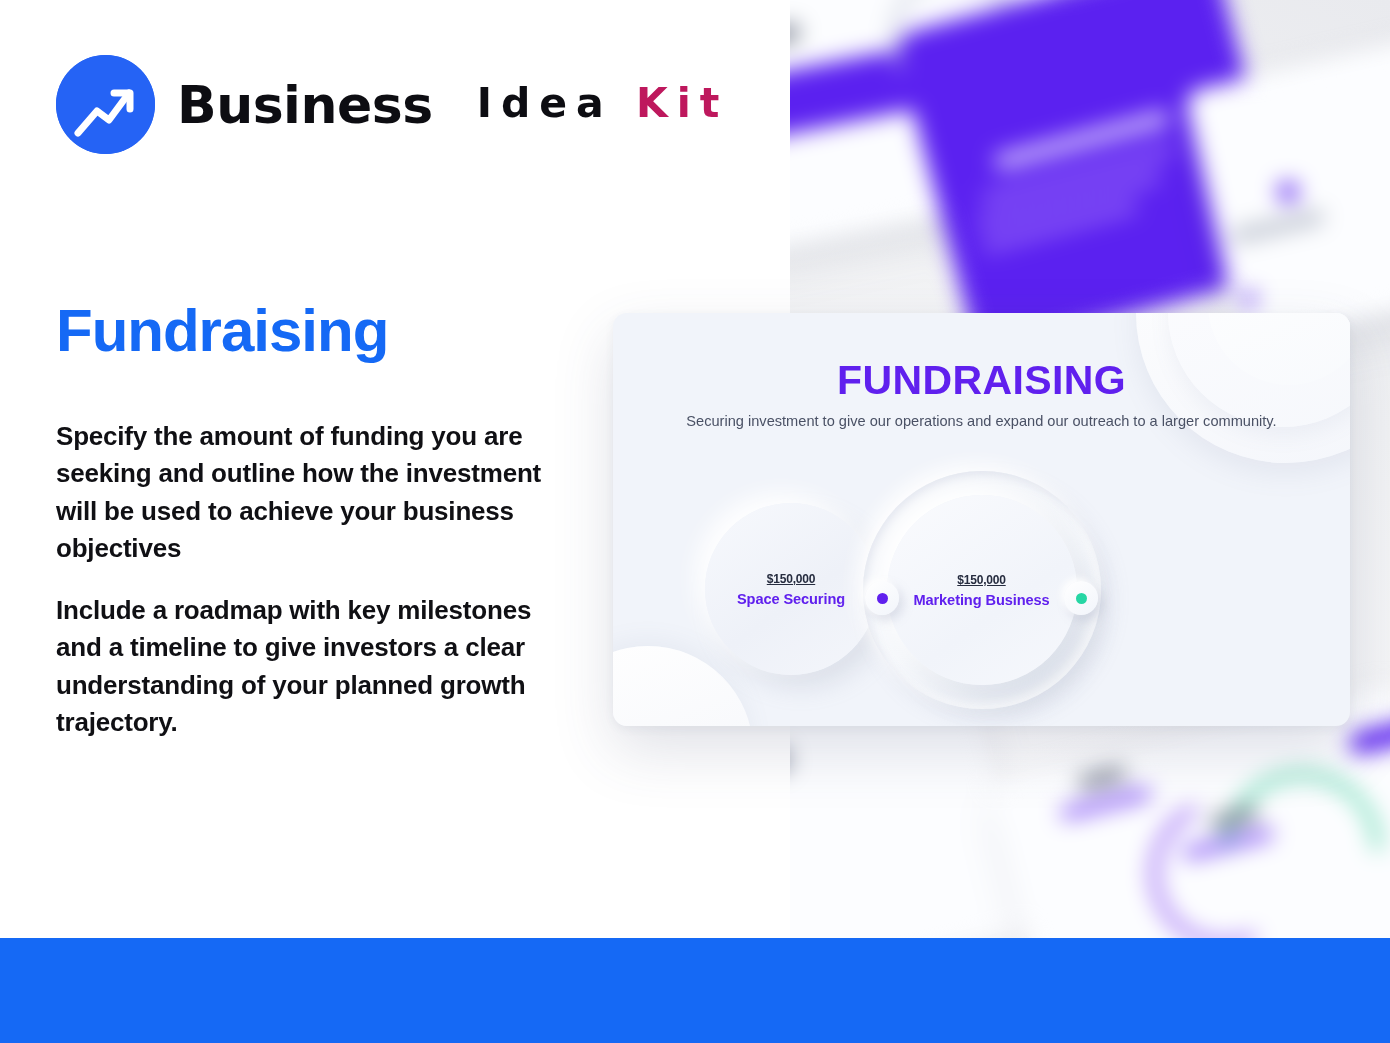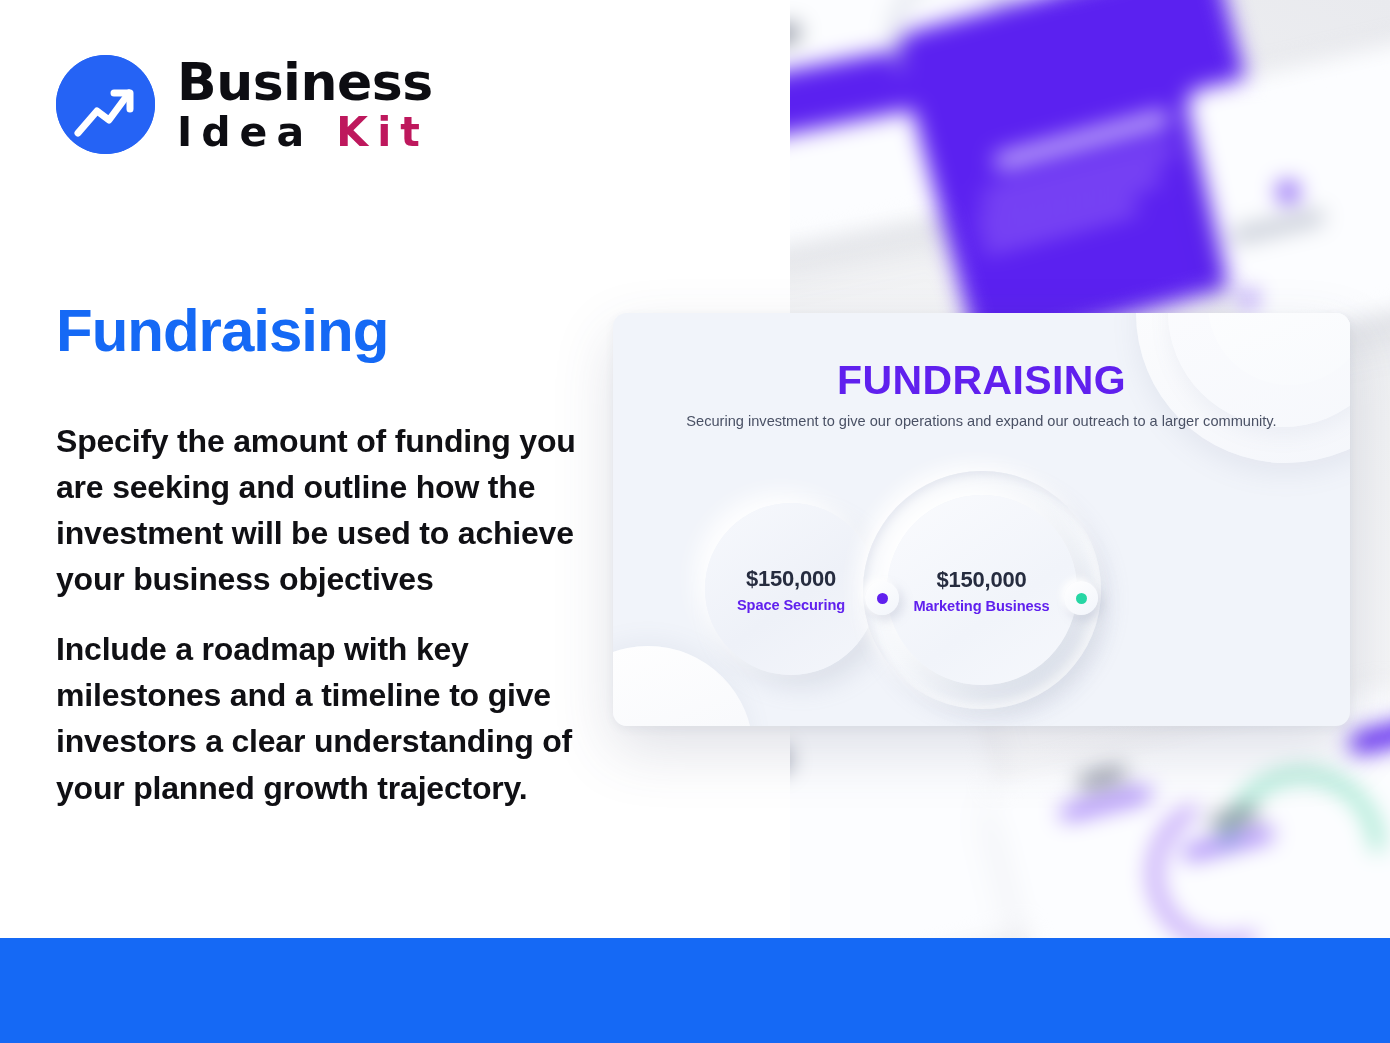--- a/index.html
+++ b/index.html
@@ -10,29 +10,29 @@
     overflow:hidden;
   }
   .page { position:relative; width:1390px; height:1043px; background:#fff; }
 
   
   .left-col { position:absolute; left:0; top:0; width:790px; height:938px; background:#fff; z-index:5; }
 
   .logo-row { position:absolute; left:56px; top:55px; display:flex; align-items:center; gap:22px; }
   .logo-mark { position:relative; width:99px; height:99px; border-radius:50%; background:#2563f5; flex:none; }
   .logo-mark svg { position:absolute; left:0; top:0; }
-  .logo-text { display:flex; flex-direction:column; line-height:1; }
+  .logo-text { display:flex; flex-direction:row; line-height:1;gap:44px; }
   .logo-line1 { font-size:52px; font-weight:bold; color:#0d0d12; letter-spacing:-0.5px; font-family:"DejaVu Sans", sans-serif; }
   .logo-line2 { font-size:41px; font-weight:bold; color:#0d0d12; letter-spacing:9px; margin-top:4px; font-family:"DejaVu Sans", sans-serif; }
   .logo-line2 .kit { color:#be185d; }
 
   .headline { position:absolute; left:56px; top:296px; font-size:60px; font-weight:bold; color:#1569f5; letter-spacing:-1px; }
 
   .body-block { position:absolute; left:56px; top:418px; width:520px; }
-  .para { font-size:32px; font-weight:bold; color:#101014; line-height:1.44; letter-spacing:-0.2px; }
+  .para { font-size:26px; font-weight:bold; color:#101014; line-height:1.44; letter-spacing:-0.2px; }
   .para + .para { margin-top:24px; }
 
   
   .image-area {
     position:absolute; left:790px; top:0; width:600px; height:938px;
     overflow:hidden;
     background:
       radial-gradient(circle at 18% 88%, #ffffff 0%, #fbfbfc 30%, #f0f1f3 65%, #e9eaee 100%);
   }
   .bg-layer { position:absolute; inset:-60px; filter:blur(11px); }
@@ -78,21 +78,21 @@
     display:flex; flex-direction:column; align-items:center; justify-content:center;
   }
   .circ-side { width:172px; height:172px; top:22px; }
   .circ-left  { left:92px; }
   .circ-right { right:92px; }
   .circ-center { width:190px; height:190px; left:50%; top:14px; transform:translateX(-50%);
     background:linear-gradient(145deg,#fafbfe 0%,#f1f4fa 60%,#f6f8fc 100%);
     box-shadow: -12px -12px 26px rgba(255,255,255,1), 14px 16px 30px rgba(134,144,172,0.22);
     z-index:4; }
 
-  .amount { font-size:22px; font-weight:bold; color:#262c3f; letter-spacing:-0.2px; }
+  .amount { font-size:12px; font-weight:bold; color:#262c3f; letter-spacing:-0.2px;text-decoration:underline; }
   .label  { font-size:14.6px; font-weight:bold; color:#6020ee; margin-top:5px; letter-spacing:-0.1px; }
 
   .gauge { position:absolute; left:50%; top:-10px; transform:translateX(-50%); width:238px; height:238px; z-index:3; }
   .gauge-ridge { position:absolute; left:50%; top:-10px; transform:translateX(-50%);
     width:238px; height:238px; border-radius:50%;
     background:linear-gradient(150deg,#eef1f7,#f8fafd 55%,#eceff6);
     box-shadow: inset 3px 4px 9px rgba(150,160,190,0.22), inset -4px -4px 10px rgba(255,255,255,0.95),
                 -7px -7px 18px rgba(255,255,255,0.9), 8px 10px 22px rgba(134,144,172,0.16);
     z-index:2; }
 

